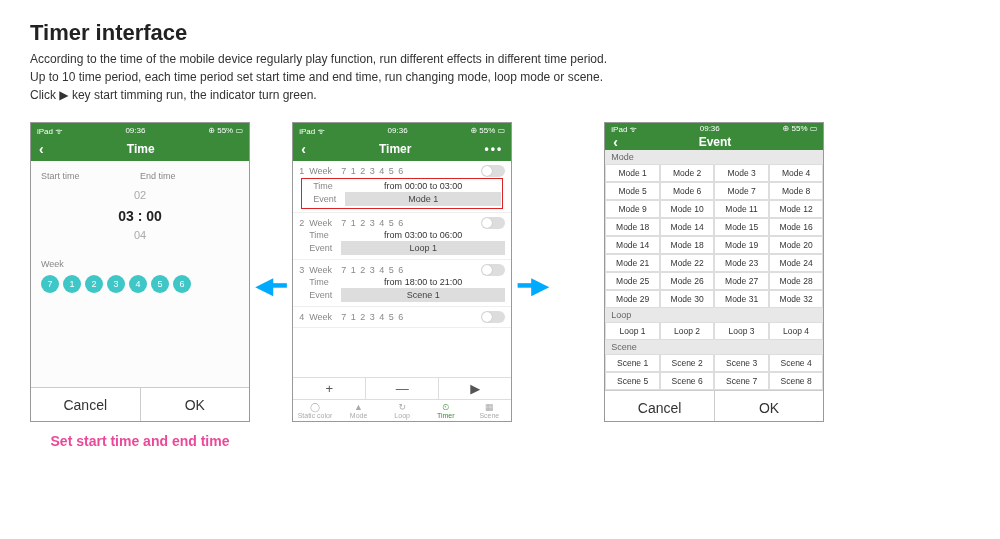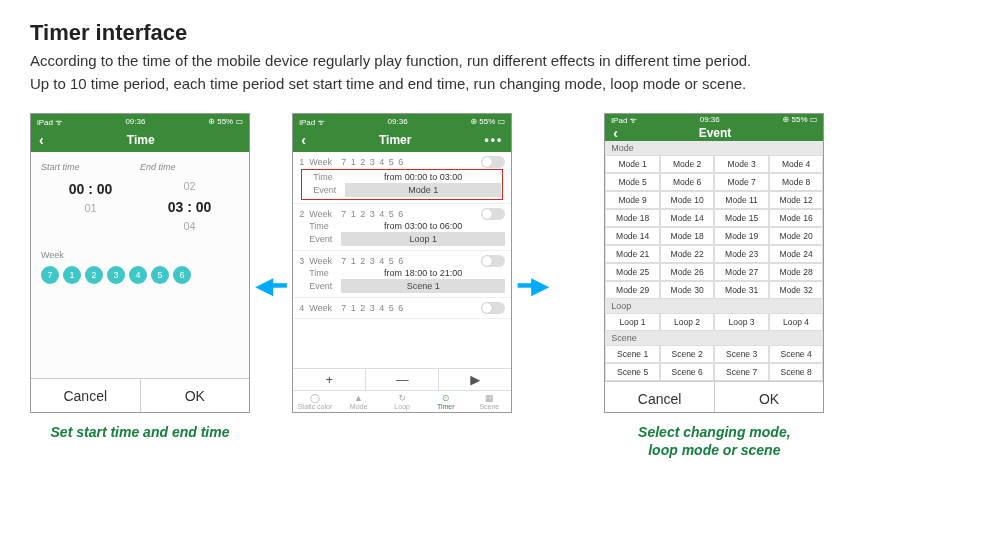--- a/index.html
+++ b/index.html
@@ -1,30 +1,30 @@
 <!DOCTYPE html>
 <html><head>
 <meta charset="utf-8">
 <style>
   * { box-sizing: border-box; margin: 0; padding: 0; }
   body { font-family: Arial, Helvetica, sans-serif; background: #fff; width: 1000px; height: 539px; padding: 20px 30px; color: #333; }
   .title { font-size: 22px; font-weight: bold; color: #222; margin-bottom: 4px; }
-  .description { font-size: 15px; line-height: 1.5; color: #333; margin-bottom: 18px; }
+  .description { font-size: 12px; line-height: 1.5; color: #333; margin-bottom: 18px; }
   .phones-row { display: flex; align-items: flex-start; gap: 0; position: relative; }
   .phone-wrap { display: flex; flex-direction: column; align-items: center; }
   .phone { width: 220px; height: 300px; border: 1px solid #999; background: #a16207; display: flex; flex-direction: column; font-size: 10px; overflow: hidden; }
   .statusbar { background: #3a8a3a; color: #fff; height: 14px; display: flex; align-items: center; justify-content: space-between; padding: 0 6px; font-size: 8px; }
   .header { background: #3a8a3a; color: #fff; height: 24px; display: flex; align-items: center; justify-content: space-between; padding: 0 8px; font-weight: bold; font-size: 12px; }
   .header .back { font-size: 14px; }
   .header .more { font-size: 12px; letter-spacing: 2px; }
   .body-panel { flex: 1; background: #fff; display: flex; flex-direction: column; }
   
   .p1-content { flex: 1; padding: 10px; background: #fcfcfc; }
   .p1-labels { display: flex; font-size: 9px; color: #888; }
-  .p1-labels > div { flex: 1; font-style: italic; }
+  .p1-labels > div { flex: 1; }
   .picker { display: flex; margin-top: 6px; }
   .picker-col { flex: 1; text-align: center; font-size: 11px; color: #aaa; line-height: 1.6; }
   .picker-col .sel { color: #222; font-size: 14px; font-weight: bold; }
   .week-sect { margin-top: 14px; }
   .week-label { font-size: 9px; color: #888; }
   .week-dots { display: flex; gap: 4px; margin-top: 6px; }
   .dot { width: 18px; height: 18px; border-radius: 50%; background: #3fc6c6; color: #fff; font-size: 9px; display: flex; align-items: center; justify-content: center; }
   .btn-row { display: flex; border-top: 1px solid #ccc; height: 34px; }
   .btn-row > div { flex: 1; display: flex; align-items: center; justify-content: center; border-right: 1px solid #ccc; cursor: pointer; font-size: 14px; }
   .btn-row > div:last-child { border-right: none; }
@@ -46,33 +46,34 @@
   .tabbar { display: flex; height: 22px; border-top: 1px solid #ddd; }
   .tabbar > div { flex: 1; font-size: 7px; color: #aaa; display: flex; flex-direction: column; align-items: center; justify-content: center; }
   .tabbar > div.active { color: #3a8a3a; }
   .tab-ic { font-size: 9px; line-height: 1; }
   
   .section-hdr { background: #e8e8e8; color: #666; font-size: 9px; padding: 2px 6px; }
   .grid4 { display: grid; grid-template-columns: repeat(4, 1fr); }
   .cell { border: 0.5px solid #ddd; font-size: 8.5px; padding: 3px 0; text-align: center; color: #333; }
   .scroll { flex: 1; overflow: hidden; }
   
-  .caption { font-size: 14px; font-weight: bold; color: #15803d; margin-top: 10px; text-align: center; line-height: 1.3; font-style: italic; }
+  .caption { font-size: 14px; font-weight: bold; color: #ec4899; margin-top: 10px; text-align: center; line-height: 1.3; }
   
   .arrow { color: #0af; font-size: 22px; align-self: center; margin: 0 6px; font-weight: bold; white-space: nowrap; }
   .spacer-wrap { width: 50px; }
   .play-tri { font-size: 12px; }
 </style>
 </head>
 <body>
 
 <div class="title">Timer interface</div>
 <div class="description">
   <span>According to the time of the mobile device regularly play function, run different effects in different time period.</span><br>
   <span>Up to 10 time period, each time period set start time and end time, run changing mode, loop mode or scene.</span><br>
+  <span>Click ▶ key start timming run, the indicator turn green.</span>
 </div>
 
 <div class="phones-row">
 
   <div class="phone-wrap">
     <div class="phone">
       <div class="statusbar">
         <span>iPad ᯤ</span>
         <span>09:36</span>
         <span>⊕ 55% ▭</span>
@@ -82,25 +83,20 @@
         <span>Time</span>
         <span>&nbsp;</span>
       </div>
       <div class="body-panel">
         <div class="p1-content">
           <div class="p1-labels">
             <div>Start time</div>
             <div>End time</div>
           </div>
           <div class="picker">
-            <div class="picker-col">
-                <div></div>
-                <div class="sel"><span>00</span> : <span>00</span></div>
-                <div>01</div>
-              </div>
             <div class="picker-col">
                 <div>02</div>
                 <div class="sel"><span>03</span> : <span>00</span></div>
                 <div>04</div>
               </div>
           </div>
           <div class="week-sect">
             <div class="week-label">Week</div>
             <div class="week-dots">
               <div class="dot">7</div>
@@ -304,18 +300,15 @@
               <div class="cell">Scene 7</div>
               <div class="cell">Scene 8</div>
             </div>
         </div>
         <div class="btn-row">
           <div>Cancel</div>
           <div>OK</div>
         </div>
       </div>
     </div>
-    <div class="caption">
-      <span>Select changing mode,</span><br><span>loop mode or scene</span>
-    </div>
   </div>
 
 </div>
 
 </body></html>

